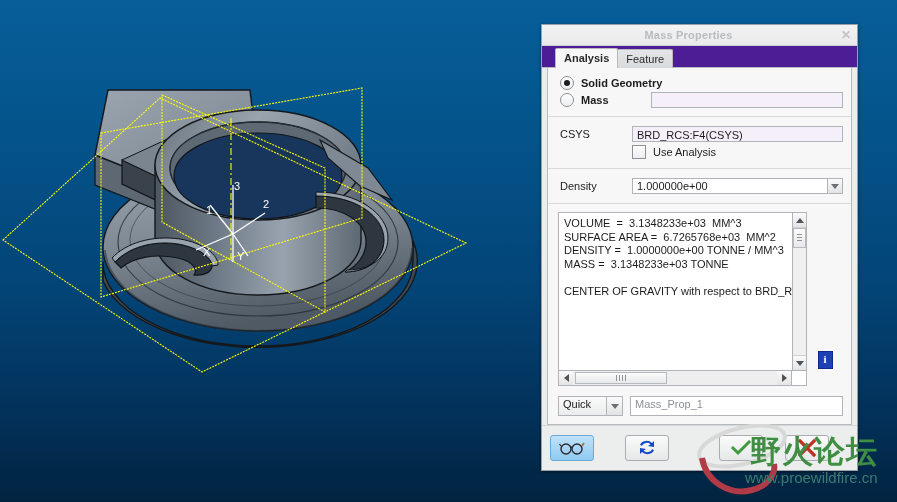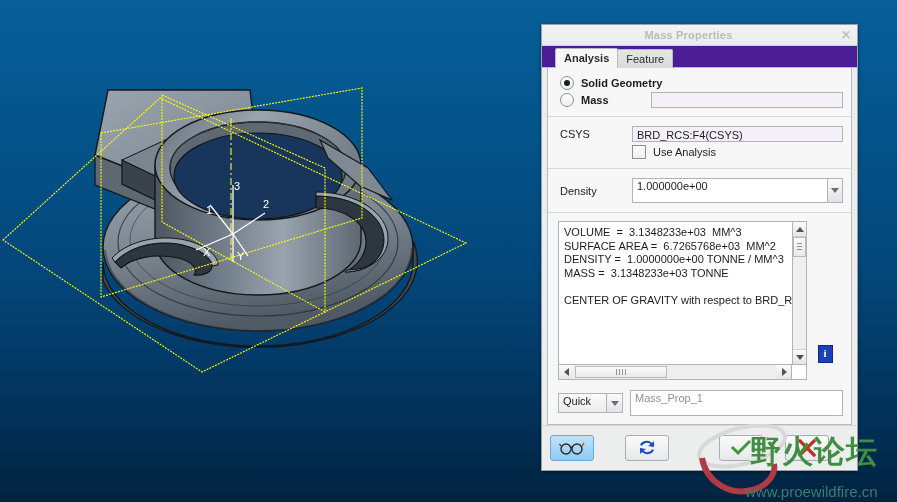--- a/index.html
+++ b/index.html
@@ -171,21 +171,21 @@
     line-height: 16px;
     padding: 0 4px;
     box-sizing: border-box;
     overflow: hidden;
     white-space: nowrap;
   }
   .field.sel { background: #f4eff9; }
 
   .combo {
     display: flex;
-    height: 25px;
+    height: 16px;
     flex: 1;
   }
   .combo .ctext {
     flex: 1;
     border: 1px solid #b0b4b8;
     border-right: none;
     background: #ffffff;
     font-size: 11px;
     line-height: 15px;
     padding: 0 4px;
@@ -386,21 +386,21 @@
     width: 17px;
     border: 1px solid #b0b4b8;
     background: linear-gradient(to bottom, #fafafa, #e2e3e4);
     box-sizing: border-box;
     display: flex; align-items: center; justify-content: center;
     cursor: pointer;
   }
   .name-field {
     flex: 1;
     margin-left: 7px;
-    height: 26px;
+    height: 20px;
     border: 1px solid #b0b4b8;
     background: #ffffff;
     font-size: 11px;
     color: #8c9096;
     line-height: 15px;
     padding: 0 4px;
     box-sizing: border-box;
   }
 
   
@@ -450,21 +450,20 @@
     letter-spacing: 1px;
     white-space: nowrap;
   }
   .wm-url {
     position: absolute;
     left: 55px; top: 45px;
     font-family: "Liberation Sans", sans-serif;
     font-size: 15px;
     color: #3c7d71;
     white-space: nowrap;
-    margin-top: 14px;
   }
 </style>
 </head>
 <body>
 
 <div id="screen">
 
   <div id="viewport">
     <svg width="897" height="502" viewBox="0 0 897 502" xmlns="http://www.w3.org/2000/svg">
       <defs>

